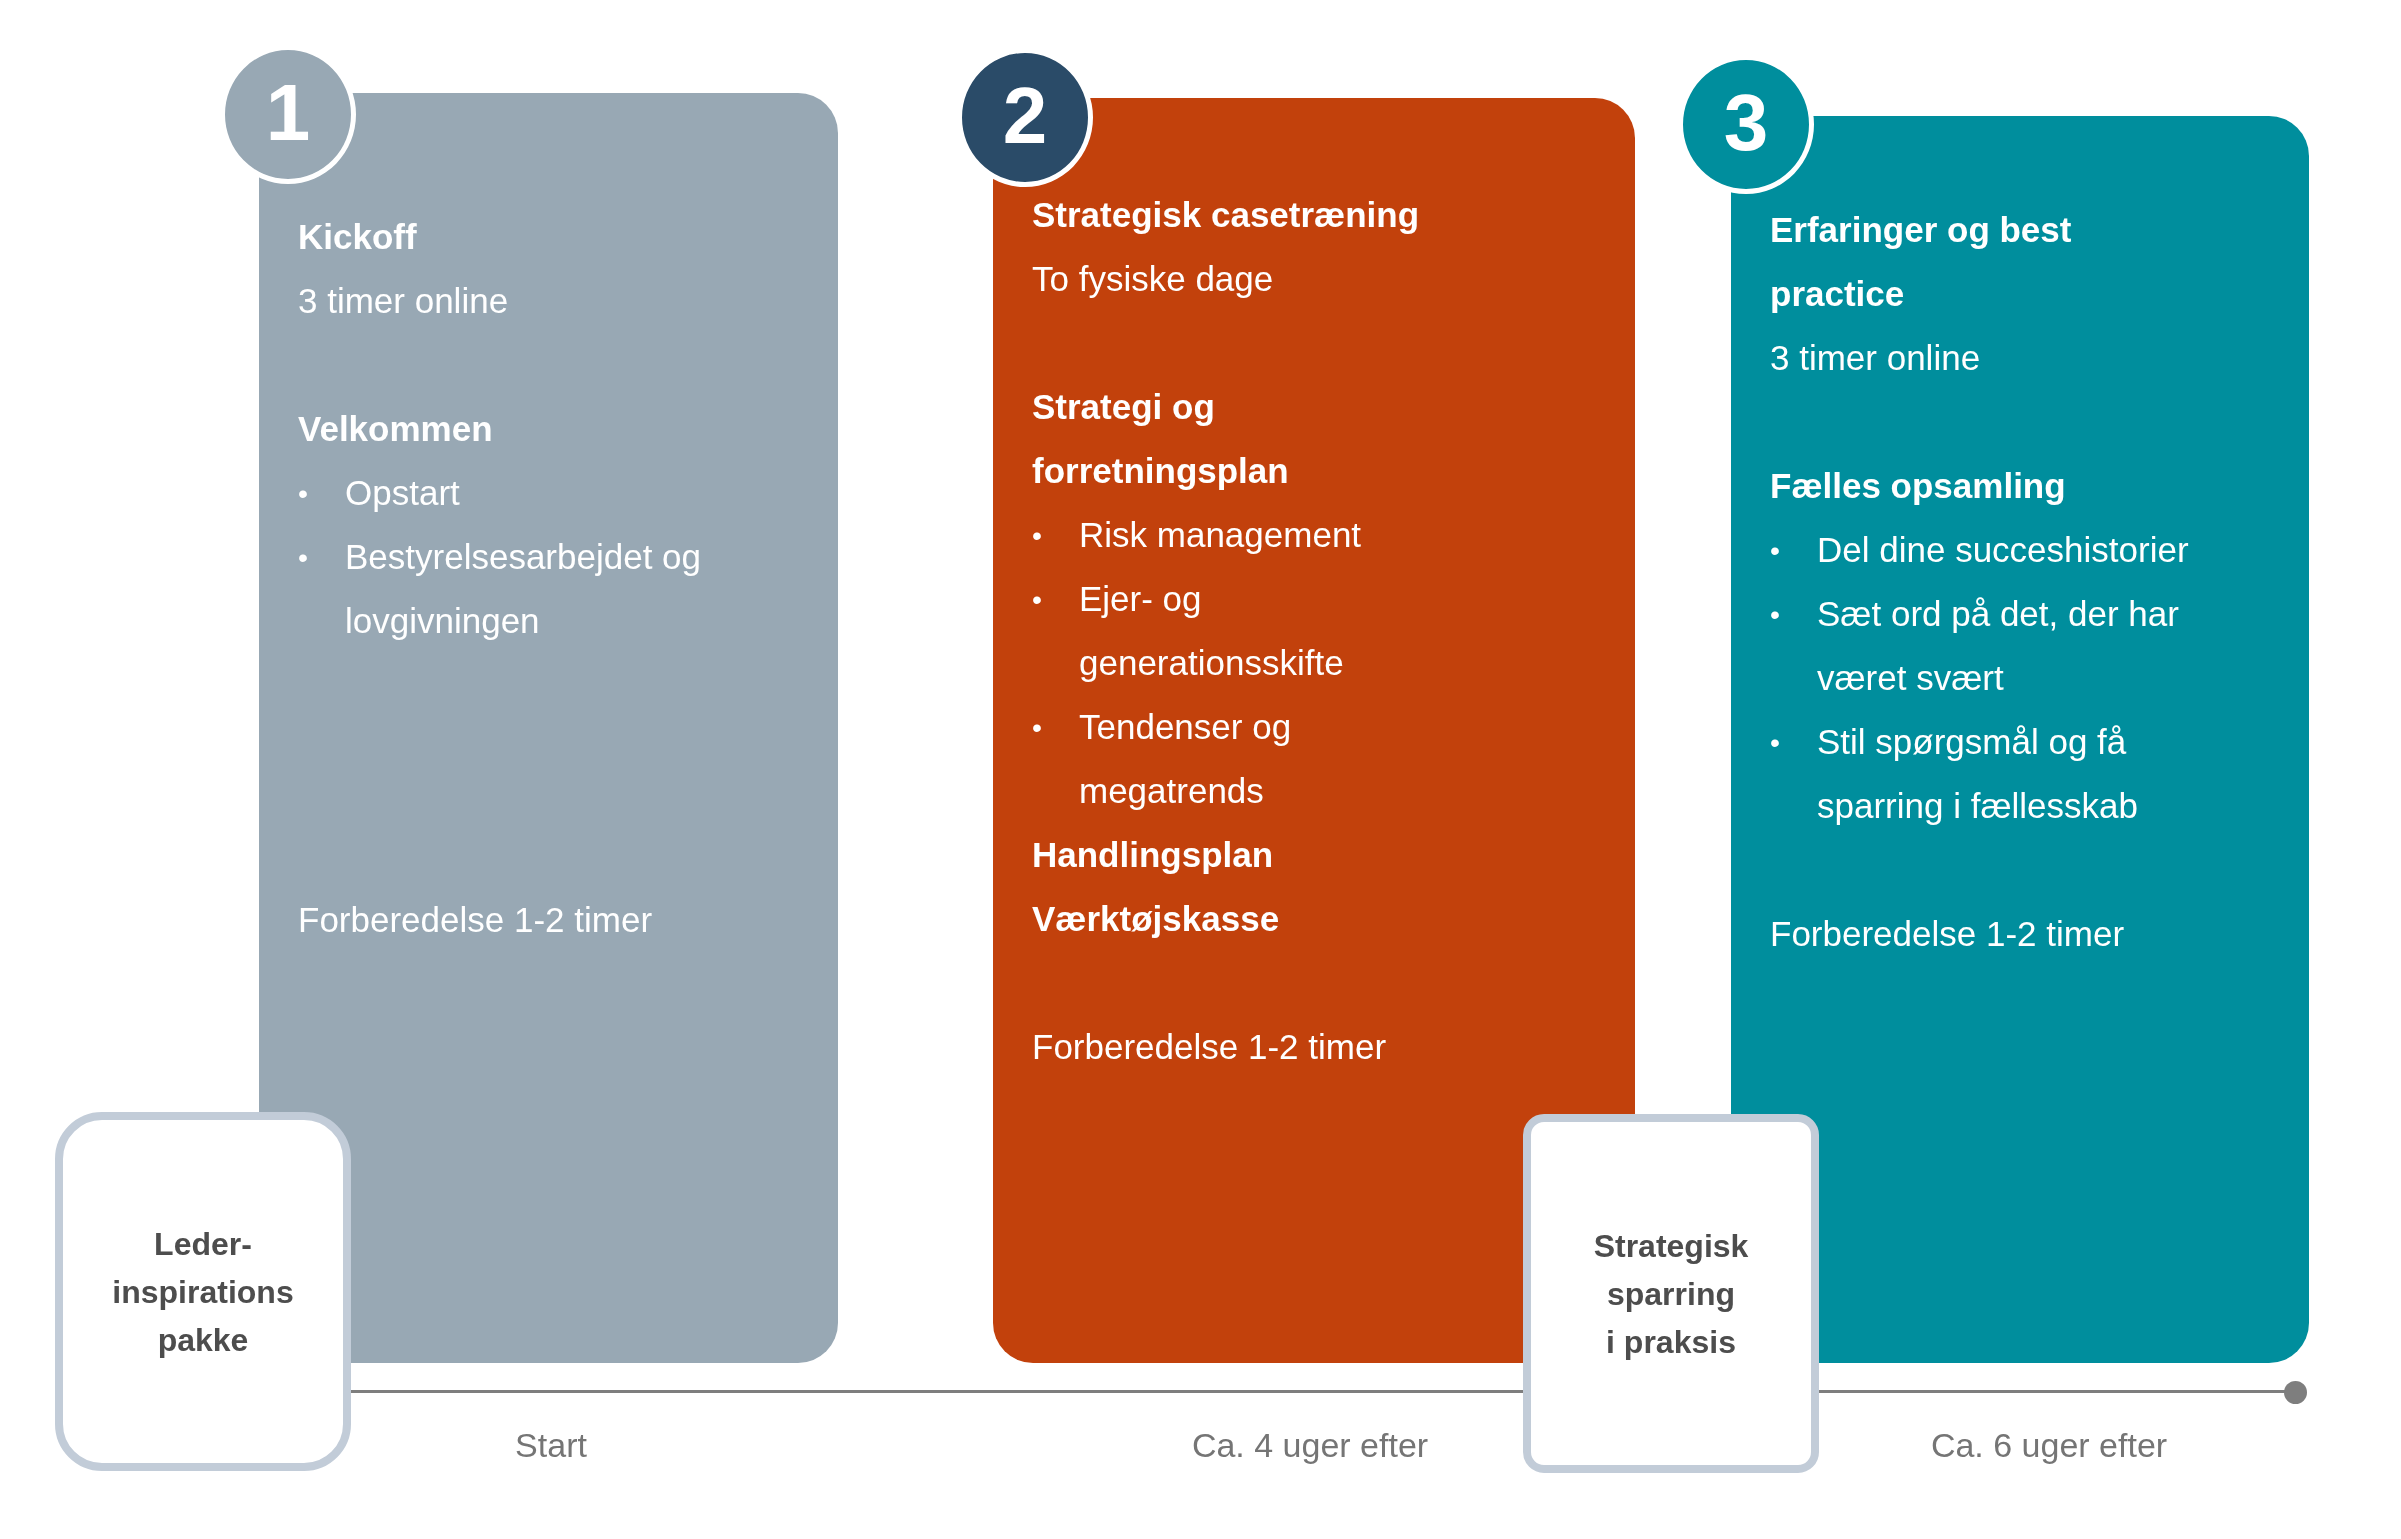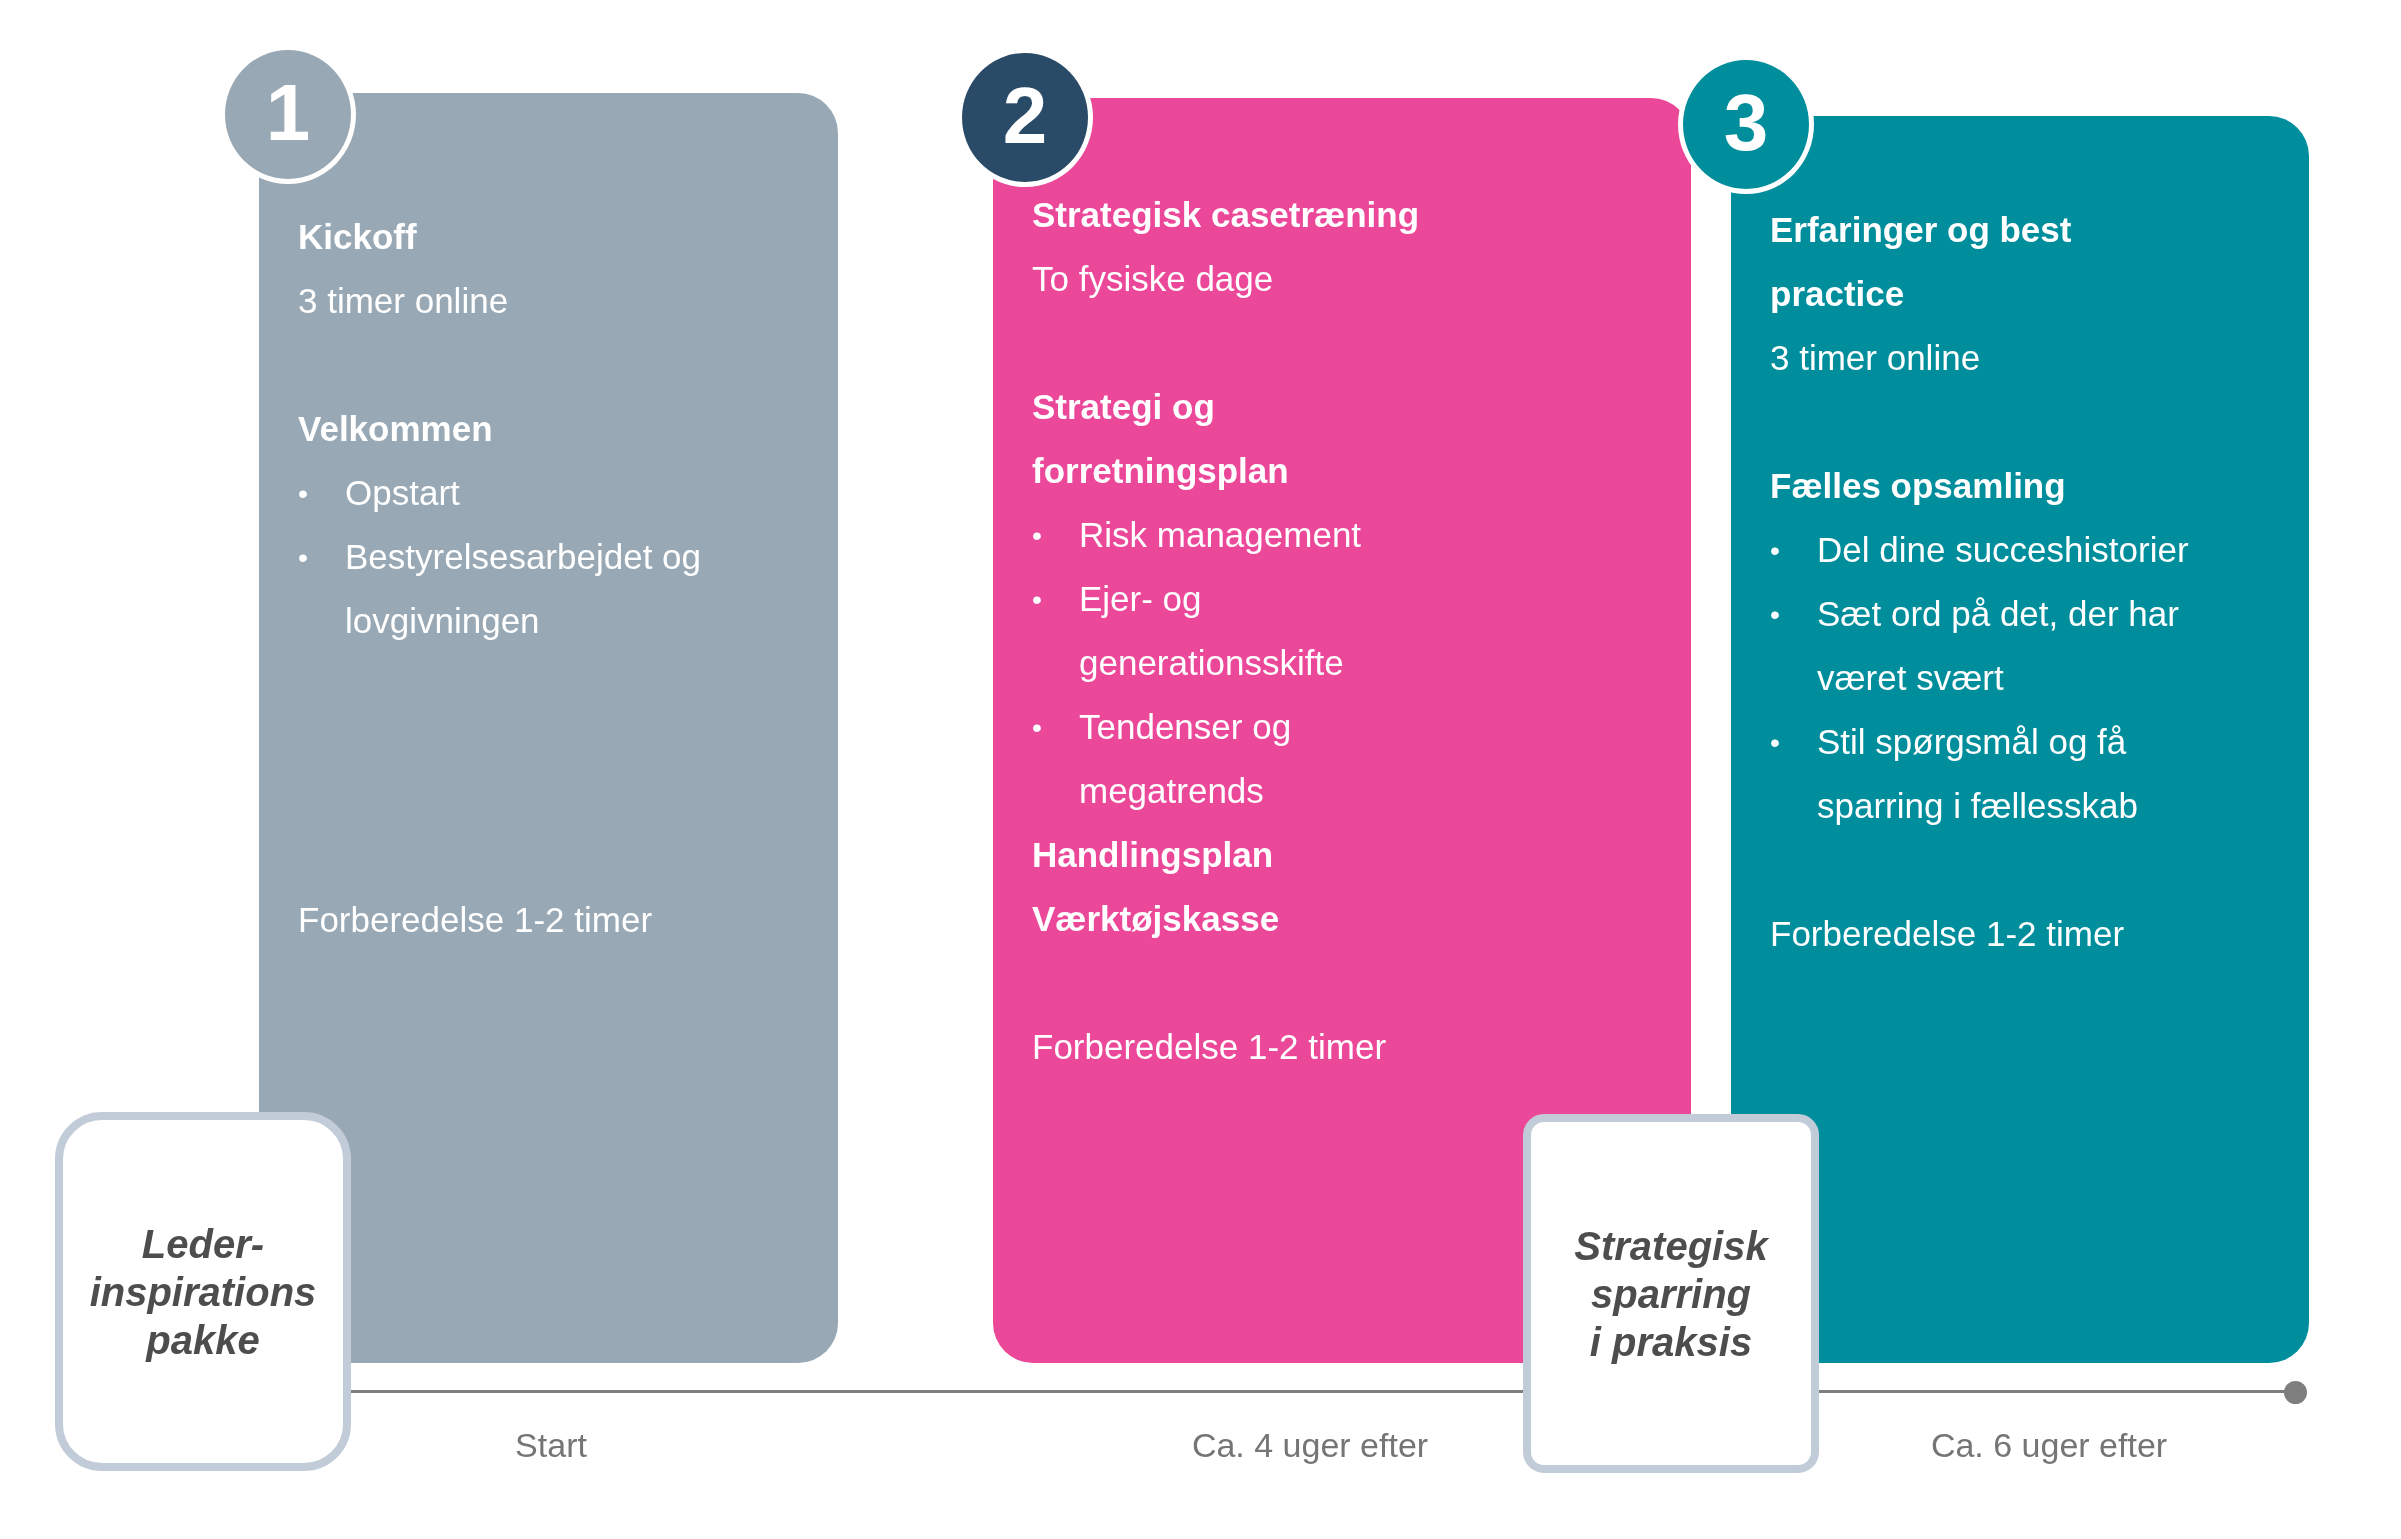--- a/index.html
+++ b/index.html
@@ -12,21 +12,21 @@
     overflow:hidden;
   }
   
   .card{
     position:absolute;
     border-radius:40px;
     color:#ffffff;
     z-index:1;
   }
   .card1{left:259px;top:93px;width:579px;height:1270px;background:#98A8B4;}
-  .card2{left:993px;top:98px;width:698px;height:1265px;background:#ec4899;}
+  .card2{left:993px;top:98px;width:642px;height:1265px;background:#c2410c;}
   .card3{left:1731px;top:116px;width:578px;height:1247px;background:#008E9D;}
   .card-body{padding-left:39px;padding-right:37px;}
   .card1 .card-body{padding-top:112px;}
   .card2 .card-body{padding-top:85px;}
   .card3 .card-body{padding-top:82px;}
   .t-line{font-size:35px;line-height:64px;}
   .bold{font-weight:700;}
   .gap{margin-top:64px;}
   .pre{white-space:pre-line;}
   .bullet-row{display:flex;}
@@ -62,24 +62,23 @@
   
   .float-box{
     position:absolute;
     width:296px;height:359px;
     box-sizing:border-box;
     background:#ffffff;
     border:8.4px solid #C2CCD8;
     border-radius:47px;
     display:flex;align-items:center;justify-content:center;
     text-align:center;
-    color:#4D4D4D;font-weight:700;font-size:40px;line-height:48px;
+    color:#4D4D4D;font-weight:700;font-size:32px;line-height:48px;
     white-space:pre-line;
     z-index:10;
-    font-style:italic;
   }
   .fb1{left:55px;top:1112px;}
   .fb2{left:1523px;top:1114px;border-radius:21px;}
 </style>
 </head>
 <body>
 
 <div class="canvas">
 
   <div class="card card1">

